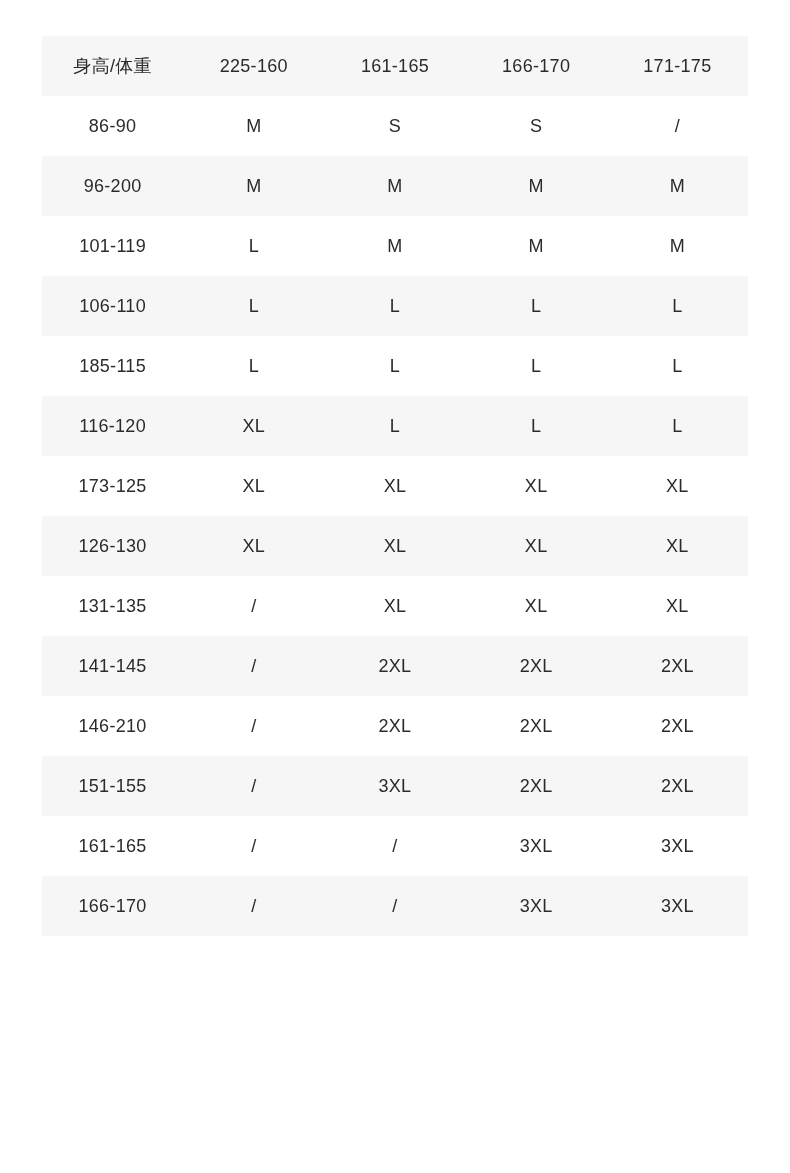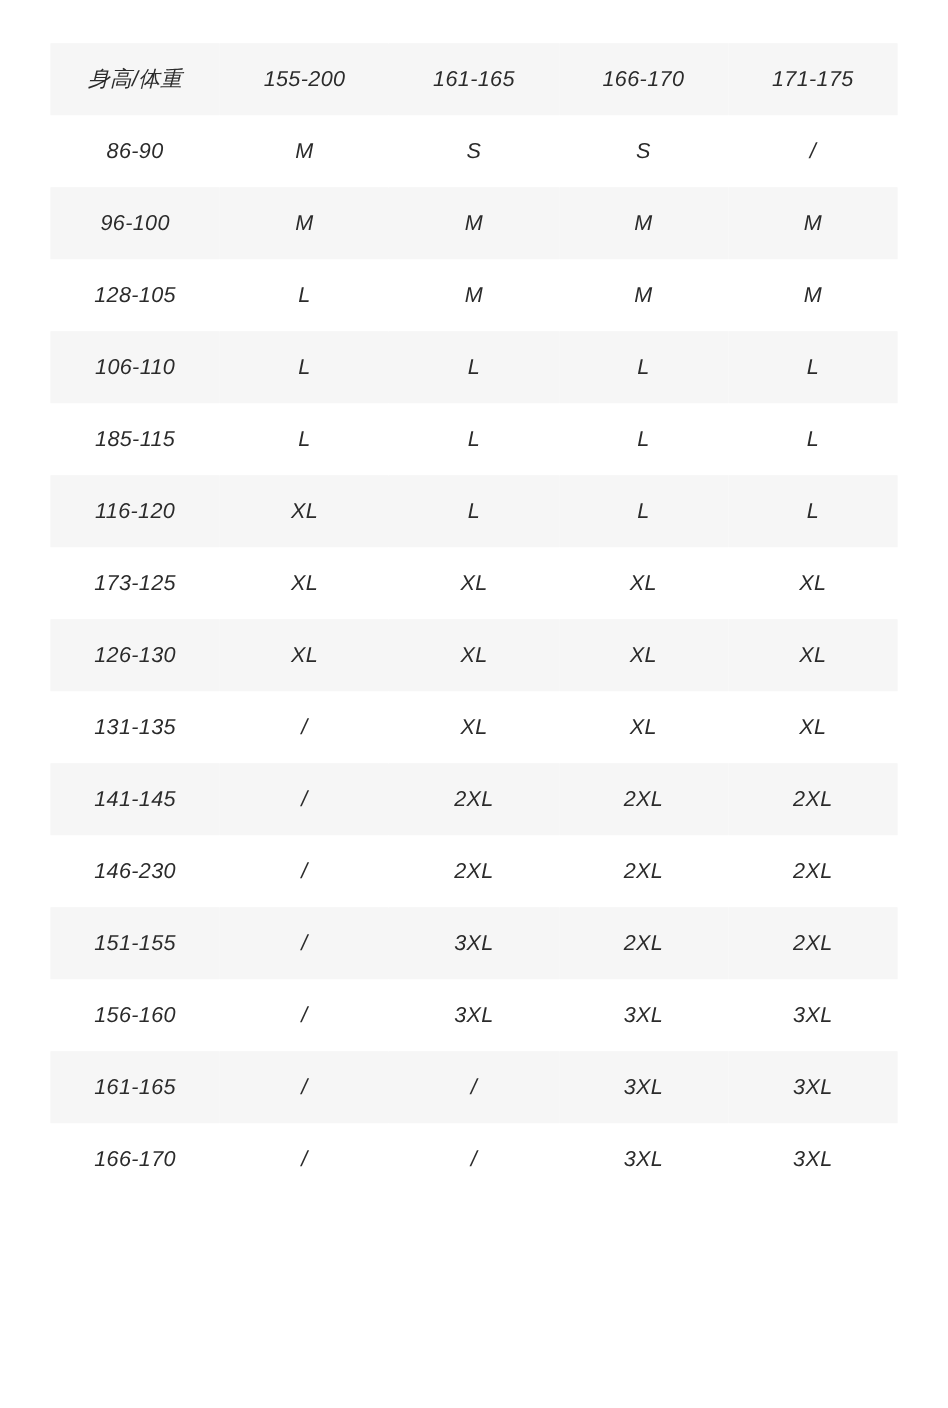--- a/index.html
+++ b/index.html
@@ -12,21 +12,20 @@
     margin: 0;
     padding: 0;
     background: var(--bg);
     font-family: "Liberation Sans", "DejaVu Sans", sans-serif;
   }
   .page {
     width: 790px;
     height: 998px;
     background: var(--bg);
     overflow: hidden;
-    font-style: italic;
   }
   table.size-chart {
     border-collapse: collapse;
     table-layout: fixed;
     width: 706px;
     margin: 36px 0 0 42px;
   }
   table.size-chart th,
   table.size-chart td {
     height: 60px;
@@ -47,43 +46,43 @@
   }
 </style>
 </head>
 <body>
 
 <div class="page">
   <table class="size-chart">
     <thead>
       <tr>
           <th>身高/体重</th>
-          <th>155-200</th>
+          <th>225-160</th>
           <th>161-165</th>
           <th>166-170</th>
           <th>171-175</th>
         </tr>
     </thead>
     <tbody>
         <tr>
           <td>86-90</td>
           <td>M</td>
           <td>S</td>
           <td>S</td>
           <td>/</td>
         </tr>
         <tr>
-          <td>96-100</td>
+          <td>96-200</td>
           <td>M</td>
           <td>M</td>
           <td>M</td>
           <td>M</td>
         </tr>
         <tr>
-          <td>128-105</td>
+          <td>101-119</td>
           <td>L</td>
           <td>M</td>
           <td>M</td>
           <td>M</td>
         </tr>
         <tr>
           <td>106-110</td>
           <td>L</td>
           <td>L</td>
           <td>L</td>
@@ -125,39 +124,32 @@
           <td>XL</td>
         </tr>
         <tr>
           <td>141-145</td>
           <td>/</td>
           <td>2XL</td>
           <td>2XL</td>
           <td>2XL</td>
         </tr>
         <tr>
-          <td>146-230</td>
+          <td>146-210</td>
           <td>/</td>
           <td>2XL</td>
           <td>2XL</td>
           <td>2XL</td>
         </tr>
         <tr>
           <td>151-155</td>
           <td>/</td>
           <td>3XL</td>
           <td>2XL</td>
           <td>2XL</td>
-        </tr>
-        <tr>
-          <td>156-160</td>
-          <td>/</td>
-          <td>3XL</td>
-          <td>3XL</td>
-          <td>3XL</td>
         </tr>
         <tr>
           <td>161-165</td>
           <td>/</td>
           <td>/</td>
           <td>3XL</td>
           <td>3XL</td>
         </tr>
         <tr>
           <td>166-170</td>

